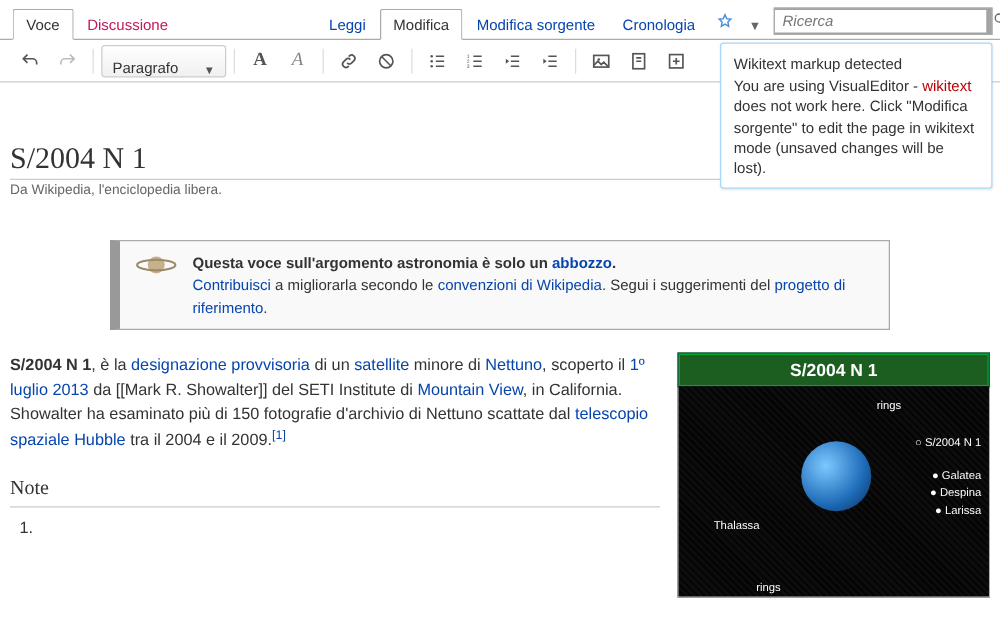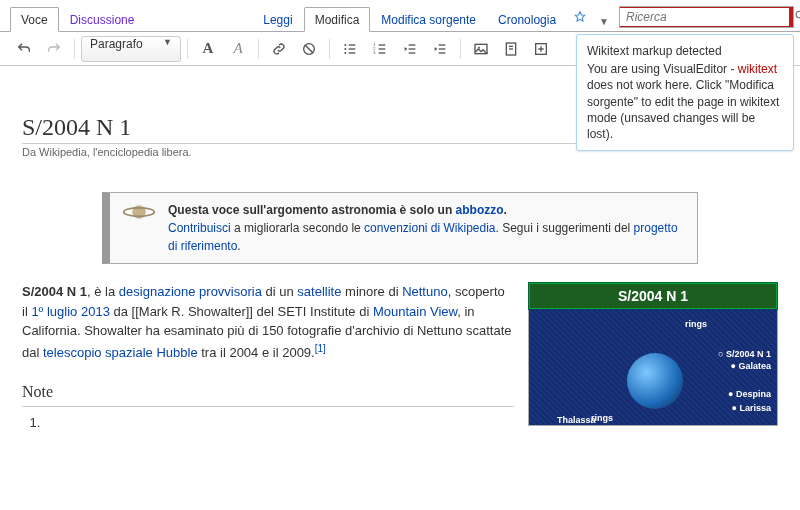--- a/index.html
+++ b/index.html
@@ -4,57 +4,57 @@
 <style>
   * { box-sizing: border-box; }
   body { margin: 0; font-family: Arial, Helvetica, sans-serif; font-size: 13px; color: #333; background: #fff; width: 800px; height: 510px; overflow: hidden; }
   a, .link { color: #0645ad; text-decoration: none; cursor: pointer; }
   .red-link { color: #ba0000; }
 
   .top-tabs { display: flex; align-items: flex-end; height: 32px; border-bottom: 1px solid #aaa; padding-left: 10px; position: relative; }
   .tab { padding: 5px 10px 4px; font-size: 12px; color: #0645ad; cursor: pointer; border: 1px solid transparent; border-bottom: none; }
   .tab.first { color: #333; border: 1px solid #aaa; border-bottom: 1px solid #fff; margin-bottom: -1px; background: #fff; border-radius: 2px 2px 0 0; }
   .tab.selected-mod { color: #333; border: 1px solid #aaa; border-bottom: 1px solid #fff; margin-bottom: -1px; background: #fff; border-radius: 2px 2px 0 0; }
-  .tab.discussion { color: #6d28d9; }
+  .tab.discussion { color: #be185d; }
   .spacer { flex: 1; }
   .star-tab { padding: 4px 6px; cursor: pointer; }
   .star-tab svg { width: 14px; height: 14px; }
   .dropdown-arrow { padding: 4px 6px; cursor: pointer; color: #666; font-size: 10px; }
-  .search-box { display: flex; align-items: center; border: 1px solid #aaa; height: 22px; width: 175px; margin: 0 6px 3px 4px; background: #b91c1c; }
+  .search-box { display: flex; align-items: center; border: 1px solid #aaa; height: 22px; width: 175px; margin: 0 6px 3px 4px; background: #a3a3a3; }
   .search-box input { border: none; outline: none; flex: 1; padding: 2px 6px; font-size: 12px; font-style: italic; color: #888; }
   .search-box .mag { padding: 0 5px; color: #666; cursor: pointer; }
 
   .toolbar { display: flex; align-items: center; height: 34px; border-bottom: 1px solid #ccc; padding: 0 10px; gap: 2px; background: #fff; }
   .tb-btn { width: 28px; height: 26px; display: flex; align-items: center; justify-content: center; cursor: pointer; color: #555; border-radius: 2px; }
   .tb-sep { width: 1px; height: 20px; background: #ddd; margin: 0 4px; }
-  .format-select { display: flex; align-items: flex-start; justify-content: space-between; border: 1px solid #ccc; border-radius: 3px; height: 26px; width: 100px; padding: 0 8px; cursor: pointer; font-size: 12px; background: linear-gradient(#fff,#f0f0f0); }
+  .format-select { display: flex; align-items: flex-end; justify-content: space-between; border: 1px solid #ccc; border-radius: 3px; height: 26px; width: 100px; padding: 0 8px; cursor: pointer; font-size: 12px; background: linear-gradient(#fff,#f0f0f0); }
   .format-select .arrow { font-size: 9px; color: #555; }
 
   .secondary-bar { display: flex; align-items: center; justify-content: flex-end; height: 30px; padding: 0 14px; gap: 8px; font-size: 12px; color: #333; }
   .sec-item { display: flex; align-items: center; gap: 4px; cursor: pointer; }
 
   .tooltip { position: absolute; right: 6px; top: 34px; width: 218px; background: #fff; border: 1px solid #a7d7f9; border-radius: 3px; padding: 8px 10px; font-size: 12px; line-height: 1.35; box-shadow: 0 1px 2px rgba(0,0,0,.1); z-index: 10; }
   .tooltip .tt-title { font-weight: normal; margin-bottom: 2px; }
 
-  .content { padding: 10px 22px; position: relative; }
+  .content { padding: 10px 8px; position: relative; }
   .page-title { font-family: Georgia, serif; font-size: 24px; font-weight: normal; border-bottom: 1px solid #ccc; padding-bottom: 2px; margin: 8px 0 2px; }
   .tagline { font-size: 11px; color: #666; margin-bottom: 34px; }
 
   .stub-box { margin: 10px 80px 18px; border: 1px solid #aaa; border-left: 8px solid #999; background: #f9f9f9; padding: 8px 12px; display: flex; gap: 12px; align-items: flex-start; font-size: 12px; line-height: 1.5; }
   .stub-icon { width: 34px; height: 24px; flex-shrink: 0; }
   .stub-text b { color: #333; }
 
   .body-row { display: flex; gap: 14px; align-items: flex-start; }
   .body-text { flex: 1; font-size: 13px; line-height: 1.5; }
   .body-text p { margin: 0 0 10px; }
   .body-text sup { color: #0645ad; font-size: 10px; }
 
   .infobox { width: 250px; border: 1px solid #aaa; background: #222; }
   .infobox-header { background: #1b5e20; color: #fff; text-align: center; font-weight: bold; padding: 4px; font-size: 14px; border: 1px solid #0a3; outline: 1px solid #063; }
-  .infobox-img { height: 116px; background: #1d4ed8; position: relative; overflow: hidden; font-weight: bold; }
+  .infobox-img { height: 168px; background: #000000; position: relative; overflow: hidden; }
   .planet { position: absolute; width: 56px; height: 56px; border-radius: 50%; background: radial-gradient(circle at 35% 35%, #7ec8ff, #1e6bb8 60%, #0a2a50); left: 98px; top: 44px; }
   .noise { position: absolute; inset: 0; background: repeating-linear-gradient(45deg, #1a1a1a 0 2px, #0a0a0a 2px 4px); opacity: .5; }
   .moon-label { position: absolute; color: #fff; font-size: 9px; }
 
   h2.section { font-family: Georgia, serif; font-size: 16px; font-weight: normal; border-bottom: 1px solid #ccc; margin: 18px 0 6px; padding-bottom: 2px; }
   ol.refs { margin: 4px 0 0 22px; padding: 0; font-size: 13px; }
 </style>
 </head>
 <body>
 
@@ -224,21 +224,21 @@
       </ol>
     </div>
 
     <div class="infobox">
       <div class="infobox-header">S/2004 N 1</div>
       <div class="infobox-img">
         <div class="noise"></div>
         <div class="planet"></div>
         <div class="moon-label" style="right:70px;top:10px">rings</div>
         <div class="moon-label" style="right:6px;top:40px">○ <span>S/2004 N 1</span></div>
-        <div class="moon-label" style="right:6px;top:52px">● <span>Galatea</span></div>
+        <div class="moon-label" style="right:6px;top:66px">● <span>Galatea</span></div>
         <div class="moon-label" style="right:6px;top:80px">● <span>Despina</span></div>
         <div class="moon-label" style="right:6px;top:94px">● <span>Larissa</span></div>
         <div class="moon-label" style="left:28px;top:106px">Thalassa</div>
         <div class="moon-label" style="left:62px;bottom:2px">rings</div>
       </div>
     </div>
   </div>
 </div>
 
 </body></html>

